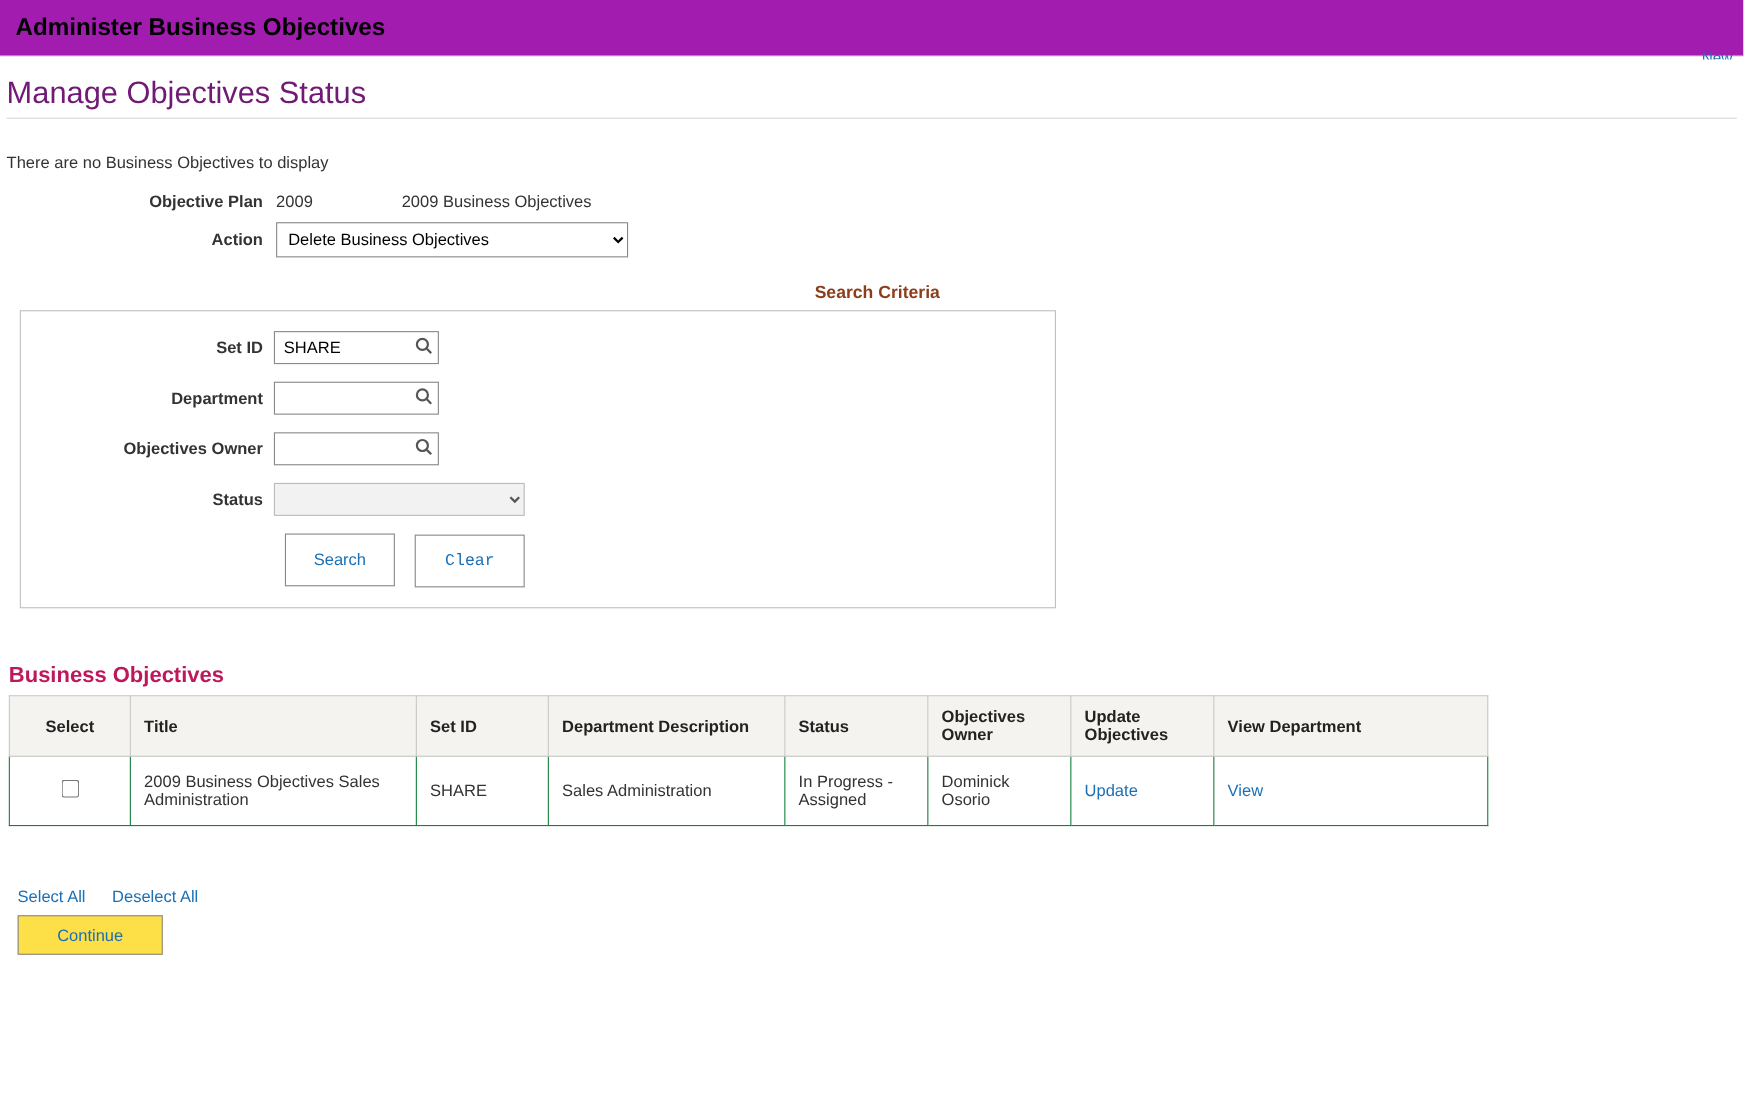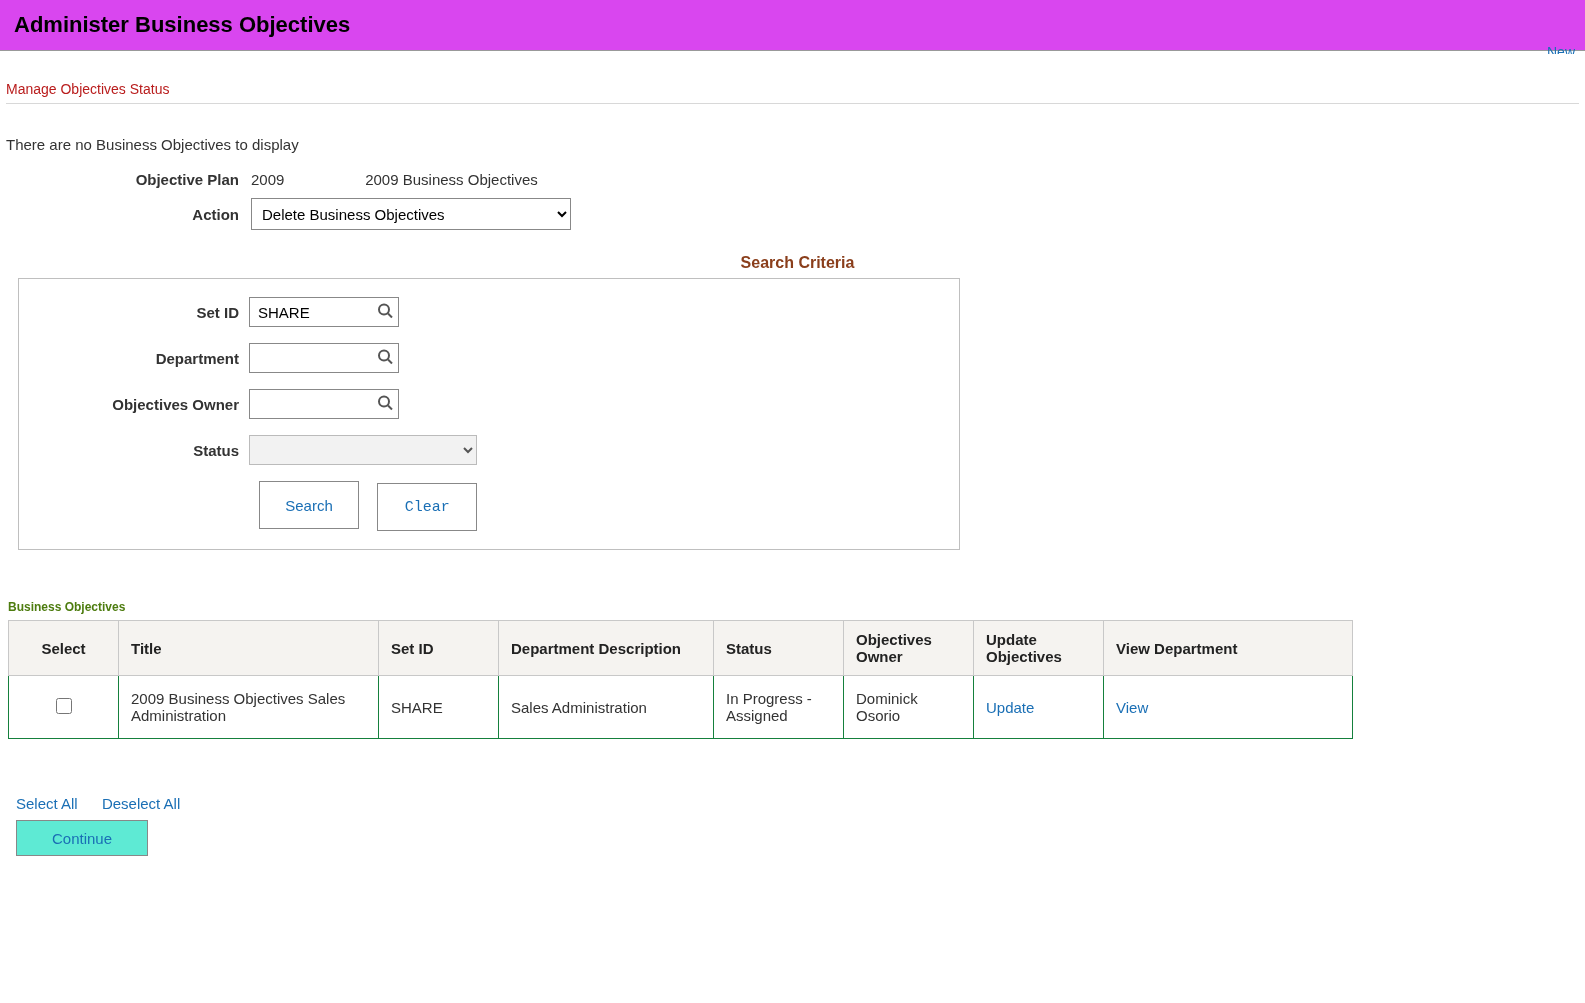--- a/index.html
+++ b/index.html
@@ -3,21 +3,21 @@
   <meta charset="utf-8">
   <style>
     * { box-sizing: border-box; margin: 0; padding: 0; }
     body {
       font-family: Arial, Helvetica, sans-serif;
       font-size: 15px;
       color: #333;
       background: #fff;
     }
     .header-bar {
-      background: #d946ef;
+      background: #a21caf;
       padding: 12px 14px;
       border-bottom: 1px solid #999;
     }
     .header-bar h1 {
       font-size: 22px;
       font-weight: bold;
       color: #000;
     }
     .top-right-link {
       position: absolute;
@@ -25,24 +25,24 @@
       right: 10px;
       color: #1a6fb5;
       font-size: 14px;
       overflow: hidden;
       height: 10px;
     }
     .content {
       padding: 0 6px 20px 6px;
     }
     .page-subtitle {
-      color: #b91c1c;
-      font-size: 14px;
+      color: #701a75;
+      font-size: 28px;
       font-weight: normal;
-      padding: 30px 0 6px 0;
+      padding: 18px 0 6px 0;
       border-bottom: 1px solid #d8d8d8;
       margin-bottom: 30px;
     }
     .info-text {
       font-size: 15px;
       color: #333;
       padding: 2px 0 18px 0;
     }
     .form-row {
       display: flex;
@@ -133,23 +133,23 @@
       background: #fff;
       border: 1px solid #888;
       color: #1a6fb5;
       font-size: 15px;
       cursor: pointer;
     }
     .btn + .btn { margin-left: 14px; font-family: Liberation Mono, monospace; }
     .btn-row { padding-left: 228px; }
 
     .results-heading {
-      color: #4d7c0f;
-      font-weight: bold;
-      font-size: 12px;
+      color: #be185d;
+      font-weight: bold;
+      font-size: 20px;
       margin: 50px 0 6px 2px;
     }
     table.results {
       width: 1345px;
       border-collapse: collapse;
       border: 1px solid #c8c8c8;
       margin-left: 2px;
     }
     table.results th {
       background: #f5f3f0;
@@ -182,21 +182,21 @@
       margin: 56px 0 8px 10px;
     }
     .bottom-links .link { margin-right: 20px; font-size:15px; }
     .continue-wrap { margin: 6px 0 0 10px; }
     .continue-btn {
       display: inline-flex;
       align-items: center;
       justify-content: center;
       width: 132px;
       height: 36px;
-      background: #5eead4;
+      background: #fde047;
       border: 1px solid #888;
       color: #1a6fb5;
       font-size: 15px;
       cursor: pointer;
     }
     input[type=checkbox] {
       width: 16px;
       height: 16px;
     }
   </style>

